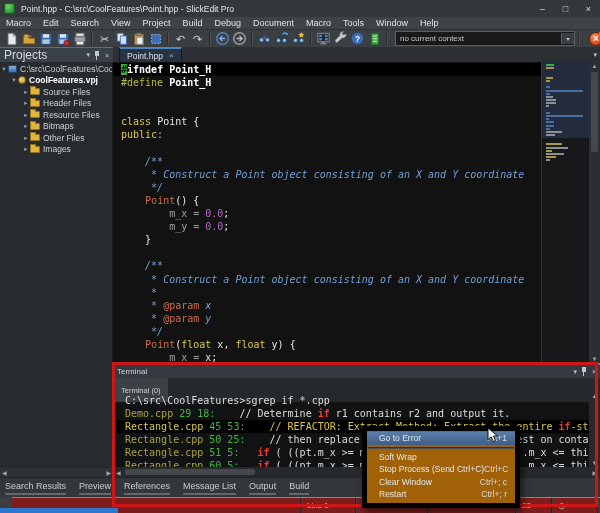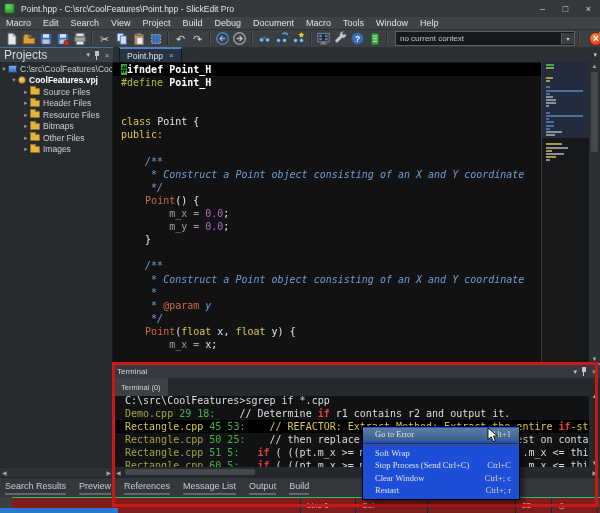--- a/index.html
+++ b/index.html
@@ -93,21 +93,21 @@
   .mm-bars{position:absolute;left:0;top:2px;width:100%;}
   .mm-row{height:2px;margin:0 0 1.2px 4px;}
   .editor-vscroll{position:absolute;left:476px;top:0;width:11px;height:301px;background:#2b2f33;}
   .vs-arr{position:absolute;left:0;width:11px;text-align:center;font-size:6px;color:#a2a8ae;}
   .vs-thumb{position:absolute;left:2px;width:7px;background:#45494e;border-radius:2px;}
   
   .terminal{position:absolute;left:113px;top:363px;width:487px;height:114px;background:#111214;}
   .term-header{height:15px;background:#343a3f;border-top:2px solid #4f83c0;display:flex;
                align-items:center;box-sizing:border-box;}
   .term-header .th-title{font-size:8px;color:#d2d6da;padding-left:4px;flex:1;}
-  .term-tabrow{height:18px;background:#25292c;display:flex;}
+  .term-tabrow{height:24px;background:#25292c;display:flex;}
   .term-tab{background:#3c4145;padding:0 7px;display:flex;align-items:center;font-size:7.5px;color:#cfd3d7;margin-left:1px;}
   .term-output{position:absolute;left:0;top:29px;width:476px;height:75px;overflow:hidden;
                font-family:"DejaVu Sans Mono",monospace;font-size:10px;padding-top:2px;}
   .term-line{height:13px;line-height:13px;white-space:pre;padding-left:12px;}
   .term-line.hl{background:#000000;}
   .tx-pl{color:#dcdedf}.tx-file{color:#a6a23e}.tx-num{color:#44b344}
   .tx-red{color:#e23c34;font-weight:bold}.tx-yl{color:#d8c84e}
   .term-vscroll{position:absolute;left:476px;top:29px;width:11px;height:75px;background:#26292c;}
   .term-hscroll{position:absolute;left:0;top:104px;width:487px;height:10px;background:#26292c;
                 display:flex;align-items:center;justify-content:space-between;font-size:6px;color:#9ba1a7;}
@@ -125,23 +125,23 @@
              border-top:1px solid #22c55e;display:flex;box-sizing:border-box;}
   .sb-cell{border-right:1px solid #202428;box-shadow:inset 1px 0 0 #3a3e42;display:flex;
            align-items:center;font-size:8px;color:#c9ced2;padding-left:6px;box-sizing:border-box;white-space:nowrap;}
   .sb-fill{flex:1;border-right:1px solid #202428;}
   .clock-glyph{font-size:9px;color:#a8adb2;}
   .taskbar-strip{position:absolute;left:0;top:508px;width:118px;height:5px;background:#2e77d0;z-index:20;}
   
   .red-overlay{position:absolute;left:112px;top:362px;width:486px;height:145px;
                border:3px solid #cf1616;box-sizing:border-box;z-index:40;pointer-events:none;}
   
-  .context-menu{position:absolute;left:362px;top:426px;width:158px;background:#1d4ed8;
-                border:1px solid #000000;box-shadow:3px 4px 7px rgba(0,0,0,0.55);z-index:50;
-                padding:1px 0 2px 0;box-sizing:border-box;font-family:Liberation Serif, serif;}
+  .context-menu{position:absolute;left:362px;top:426px;width:158px;background:#a16207;
+                border:5px solid #000000;box-shadow:3px 4px 7px rgba(0,0,0,0.55);z-index:50;
+                padding:1px 0 2px 0;box-sizing:border-box;}
   .cm-item{height:12.5px;display:flex;align-items:center;padding:0 8px 0 12px;}
   .cm-item .cm-label{flex:1;font-size:8.5px;color:#e4e6e8;white-space:nowrap;}
   .cm-item .cm-short{font-size:8.5px;color:#d8dadc;white-space:nowrap;}
   .cm-item.hl{background:linear-gradient(#5b7ea8,#3c5f8a);}
   .cm-sep{height:1px;background:#2b2e31;border-bottom:1px solid #4b5054;margin:2px 1px;}
   
   .mouse-cursor{position:absolute;left:487px;top:427px;z-index:60;pointer-events:none;}
 </style>
 </head>
 <body>
@@ -397,20 +397,21 @@
         <div class="code-line"><span class="sx-cm">     * Construct a Point object consisting of an X and Y coordinate</span></div>
         <div class="code-line"><span class="sx-cm">     */</span></div>
         <div class="code-line"><span class="sx-pl">    </span><span class="sx-fn">Point</span><span class="sx-pl">() {</span></div>
         <div class="code-line"><span class="sx-pl">        </span><span class="sx-id">m_x</span><span class="sx-op"> = </span><span class="sx-num">0.0</span><span class="sx-pl">;</span></div>
         <div class="code-line"><span class="sx-pl">        </span><span class="sx-id">m_y</span><span class="sx-op"> = </span><span class="sx-num">0.0</span><span class="sx-pl">;</span></div>
         <div class="code-line"><span class="sx-pl">    }</span></div>
         <div class="code-line">&nbsp;</div>
         <div class="code-line"><span class="sx-cm">    /**</span></div>
         <div class="code-line"><span class="sx-cm">     * Construct a Point object consisting of an X and Y coordinate</span></div>
         <div class="code-line"><span class="sx-cm">     *</span></div>
+        <div class="code-line"><span class="sx-cm">     * </span><span class="sx-at">@param</span><span class="sx-pv"> x</span></div>
         <div class="code-line"><span class="sx-cm">     * </span><span class="sx-at">@param</span><span class="sx-pv"> y</span></div>
         <div class="code-line"><span class="sx-cm">     */</span></div>
         <div class="code-line"><span class="sx-pl">    </span><span class="sx-fn">Point</span><span class="sx-pl">(</span><span class="sx-kw">float</span><span class="sx-pl"> x, </span><span class="sx-kw">float</span><span class="sx-pl"> y) {</span></div>
         <div class="code-line"><span class="sx-pl">        </span><span class="sx-id">m_x</span><span class="sx-op"> = </span><span class="sx-pl">x;</span></div>
       </div>
     <div class="minimap">
       <div class="mm-viewport"></div>
       <div class="mm-bars">
           <div class="mm-row">
             <div style="height: 2px; width: 8.25px; background: rgb(63, 174, 63);"></div>

